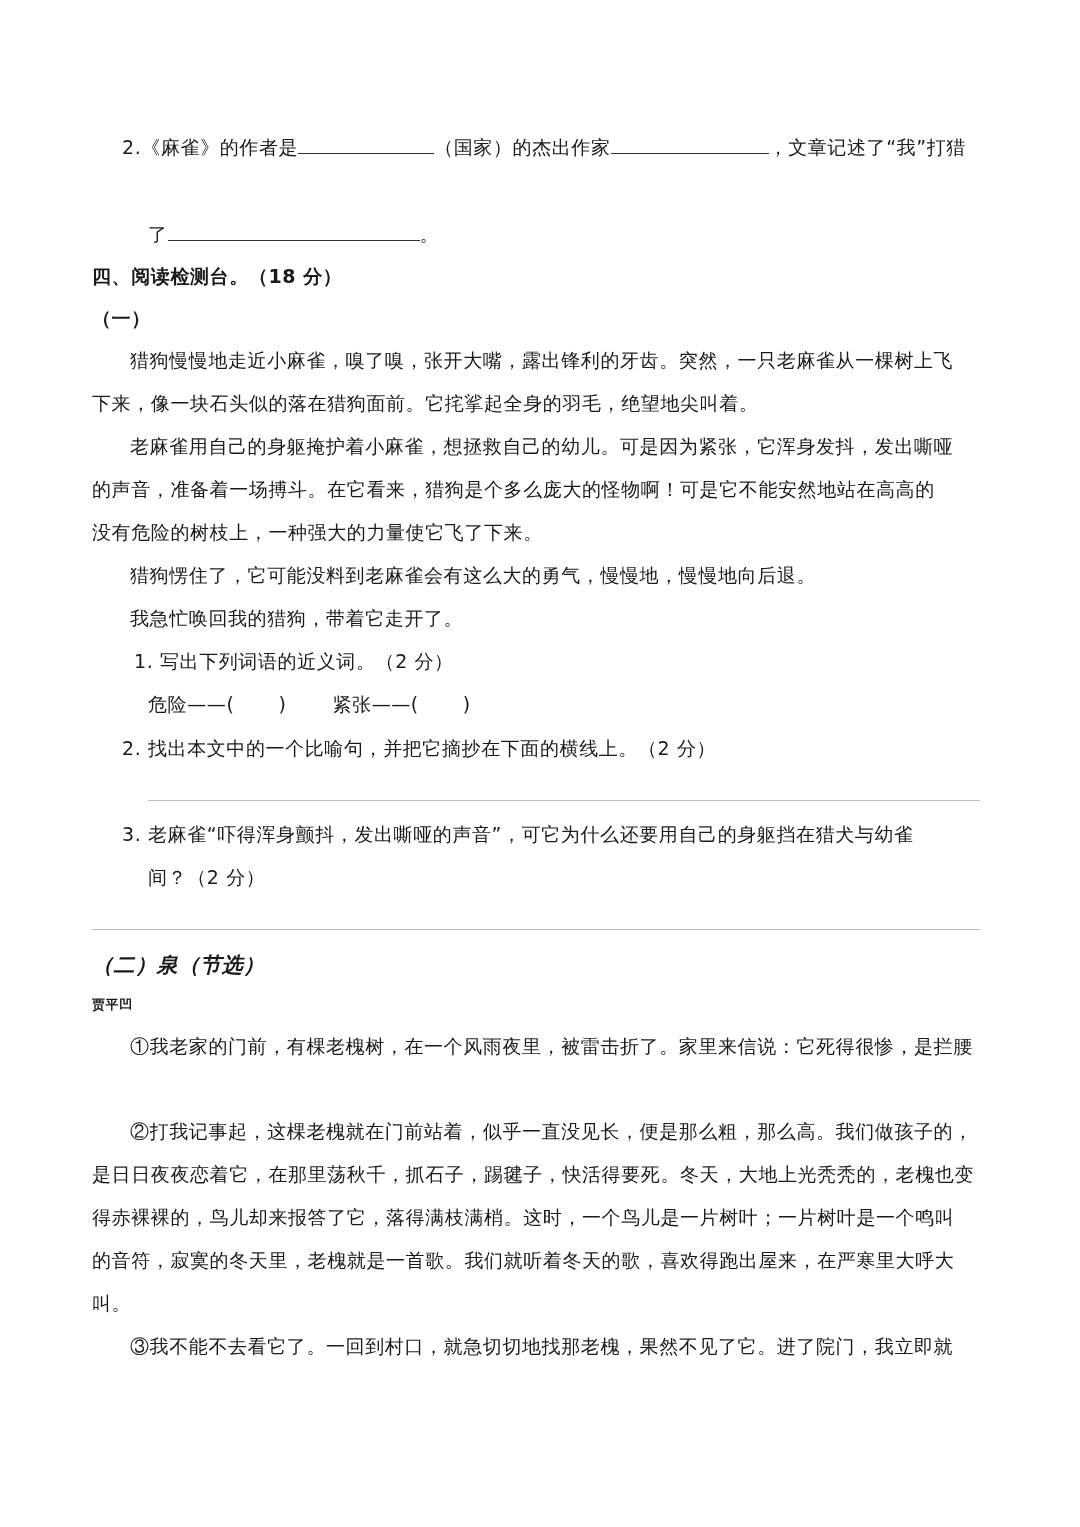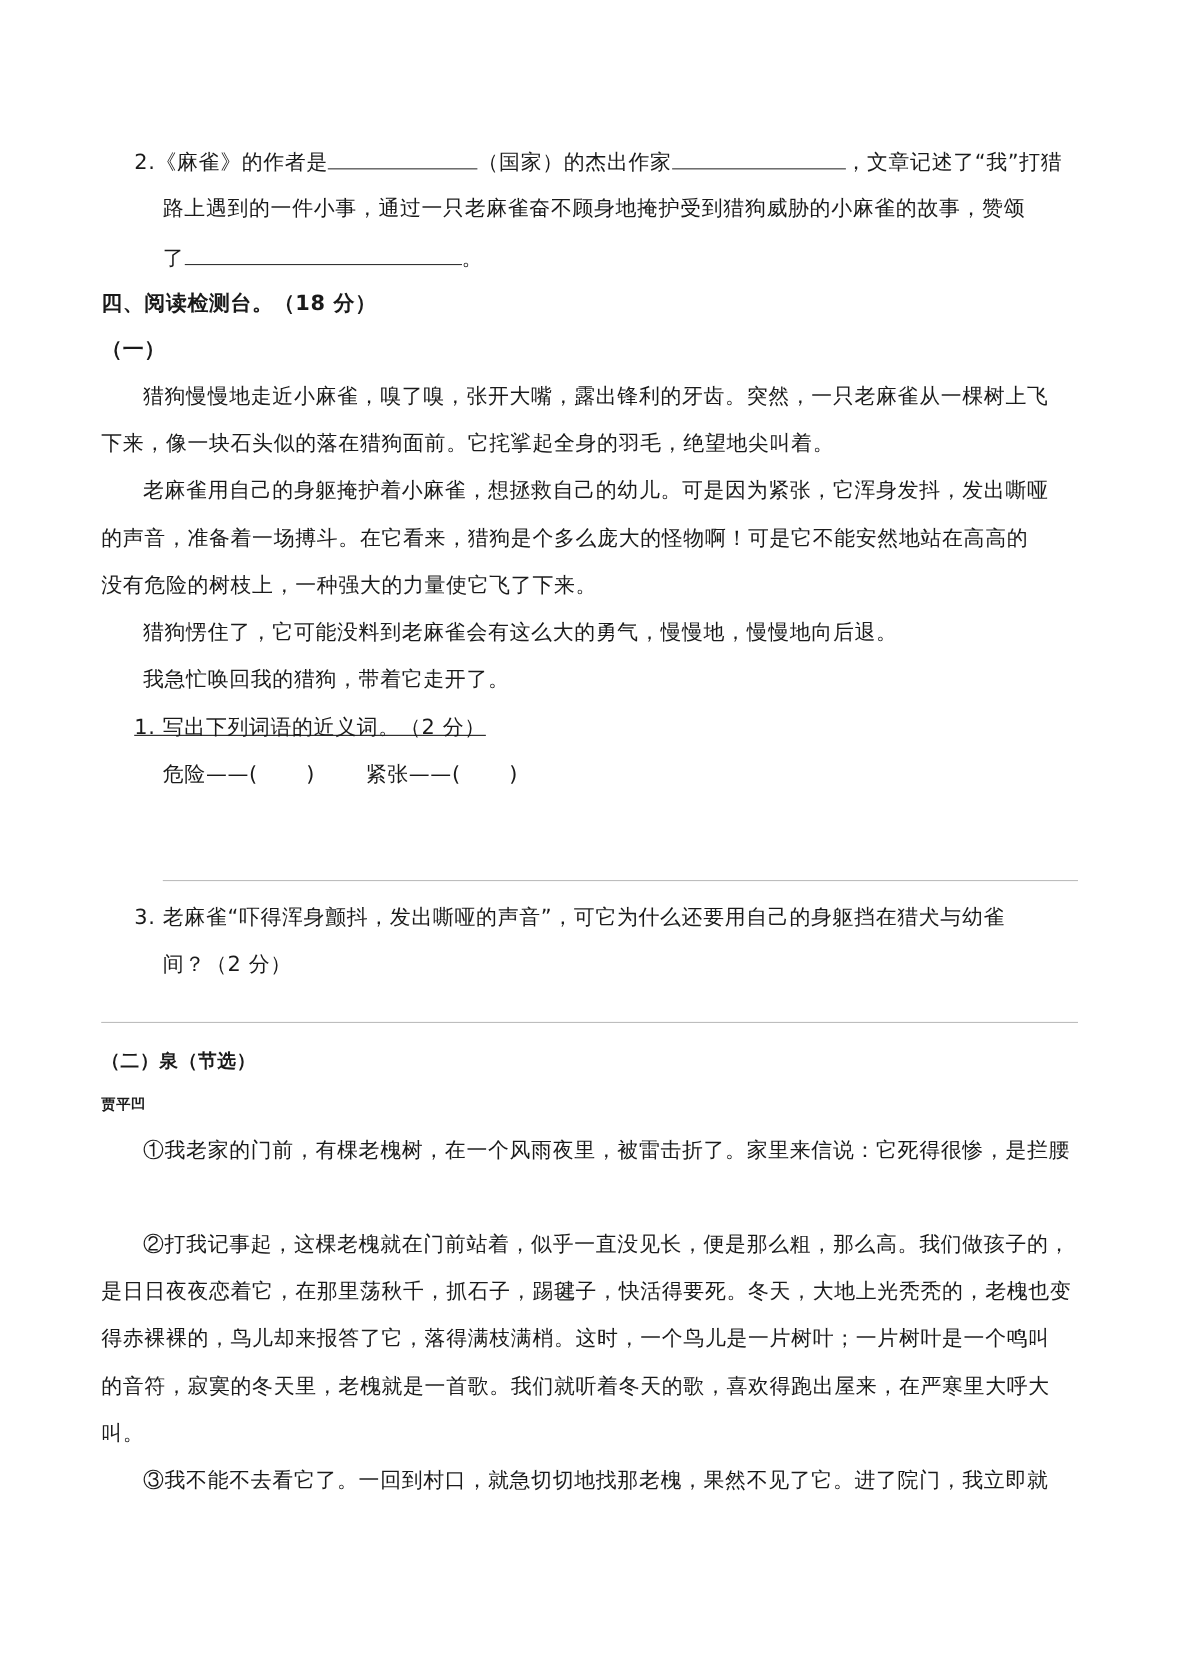--- a/index.html
+++ b/index.html
@@ -56,49 +56,49 @@
     }
   </style>
 </head>
 <body>
 
 <div class="page">
 
   <div class="line sans" style="left:122px; top:133px;">
     <span>2.《麻雀》的作者是</span><span class="blank" style="width:136px;"></span><span>（国家）的杰出作家</span><span class="blank" style="width:158px;"></span><span>，文章记述了“我”打猎</span>
   </div>
-  <div class="line sans" style="left:148px; top:176px;">路上遇到的一件小事，通过一只老麻雀奋不顾身地掩护受到猎狗威胁的小麻雀的故事，赞颂</div>
   <div class="line sans" style="left:148px; top:220px;">
     <span>了</span><span class="blank" style="width:252px;"></span><span>。</span>
   </div>
 
   <div class="line sans bold" style="left:92px; top:263px;">四、阅读检测台。（18 分）</div>
   <div class="line sans bold" style="left:92px; top:305px;">（一）</div>
 
   <div class="line" style="left:130px; top:347px;">猎狗慢慢地走近小麻雀，嗅了嗅，张开大嘴，露出锋利的牙齿。突然，一只老麻雀从一棵树上飞</div>
   <div class="line" style="left:92px; top:390px;">下来，像一块石头似的落在猎狗面前。它挓挲起全身的羽毛，绝望地尖叫着。</div>
 
   <div class="line" style="left:130px; top:433px;">老麻雀用自己的身躯掩护着小麻雀，想拯救自己的幼儿。可是因为紧张，它浑身发抖，发出嘶哑</div>
   <div class="line" style="left:92px; top:476px;">的声音，准备着一场搏斗。在它看来，猎狗是个多么庞大的怪物啊！可是它不能安然地站在高高的</div>
   <div class="line" style="left:92px; top:519px;">没有危险的树枝上，一种强大的力量使它飞了下来。</div>
 
   <div class="line" style="left:130px; top:605px;">我急忙唤回我的猎狗，带着它走开了。</div>
   <div class="line" style="left:130px; top:562px;">猎狗愣住了，它可能没料到老麻雀会有这么大的勇气，慢慢地，慢慢地向后退。</div>
 
-  <div class="line sans" style="left:122px; top:648px;text-decoration:underline;">1. 写出下列词语的近义词。（2 分）</div>
+  <div class="line sans" style="left:134px; top:648px;">1. 写出下列词语的近义词。（2 分）</div>
   <div class="line sans" style="left:148px; top:691px;">
     <span>危险——(</span><span class="paren-gap"></span><span>)</span><span class="spacer"></span><span>紧张——(</span><span class="paren-gap"></span><span>)</span>
   </div>
+  <div class="line sans" style="left:122px; top:735px;">2. 找出本文中的一个比喻句，并把它摘抄在下面的横线上。（2 分）</div>
   <div class="rule" style="left:148px; top:800px; width:832px;"></div>
 
   <div class="line sans" style="left:122px; top:821px;">3. 老麻雀“吓得浑身颤抖，发出嘶哑的声音”，可它为什么还要用自己的身躯挡在猎犬与幼雀</div>
   <div class="line sans" style="left:148px; top:864px;">间？（2 分）</div>
   <div class="rule" style="left:92px; top:929px; width:888px;"></div>
 
-  <div class="line sans bold" style="left:92px; top:952px; font-size:17px;">（二）泉（节选）</div>
+  <div class="line sans bold" style="left:92px; top:952px; font-size:21px;font-style:italic;">（二）泉（节选）</div>
   <div class="line sans bold" style="left:92px; top:992px; font-size:13px;">贾平凹</div>
 
   <div class="line" style="left:130px; top:1033px;">①我老家的门前，有棵老槐树，在一个风雨夜里，被雷击折了。家里来信说：它死得很惨，是拦腰</div>
 
   <div class="line" style="left:130px; top:1118px;">②打我记事起，这棵老槐就在门前站着，似乎一直没见长，便是那么粗，那么高。我们做孩子的，</div>
   <div class="line" style="left:92px; top:1161px;">是日日夜夜恋着它，在那里荡秋千，抓石子，踢毽子，快活得要死。冬天，大地上光秃秃的，老槐也变</div>
   <div class="line" style="left:92px; top:1204px;">得赤裸裸的，鸟儿却来报答了它，落得满枝满梢。这时，一个鸟儿是一片树叶；一片树叶是一个鸣叫</div>
   <div class="line" style="left:92px; top:1247px;">的音符，寂寞的冬天里，老槐就是一首歌。我们就听着冬天的歌，喜欢得跑出屋来，在严寒里大呼大</div>
   <div class="line" style="left:92px; top:1290px;">叫。</div>
 

